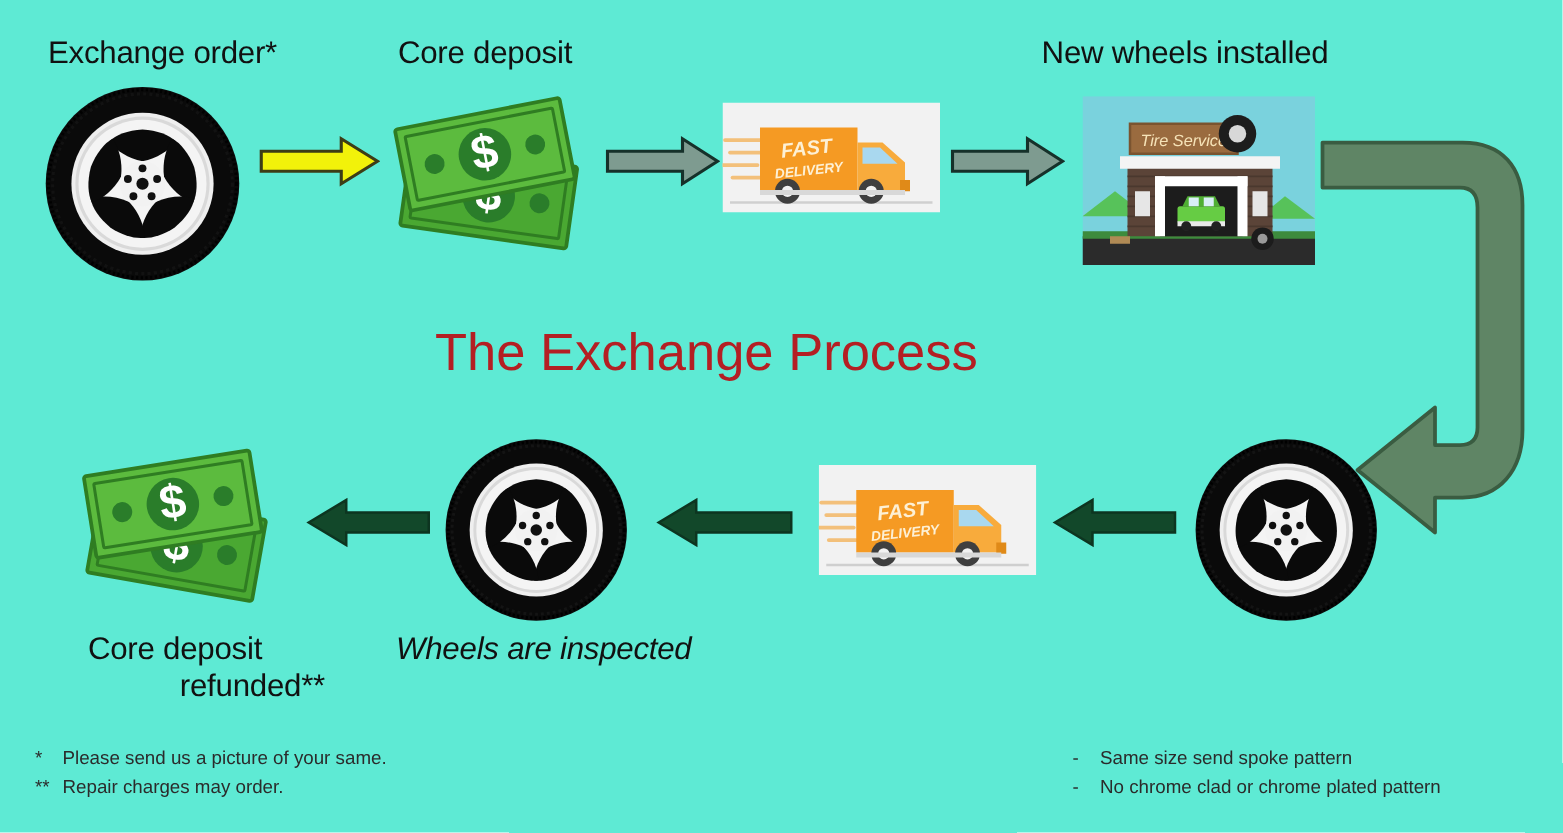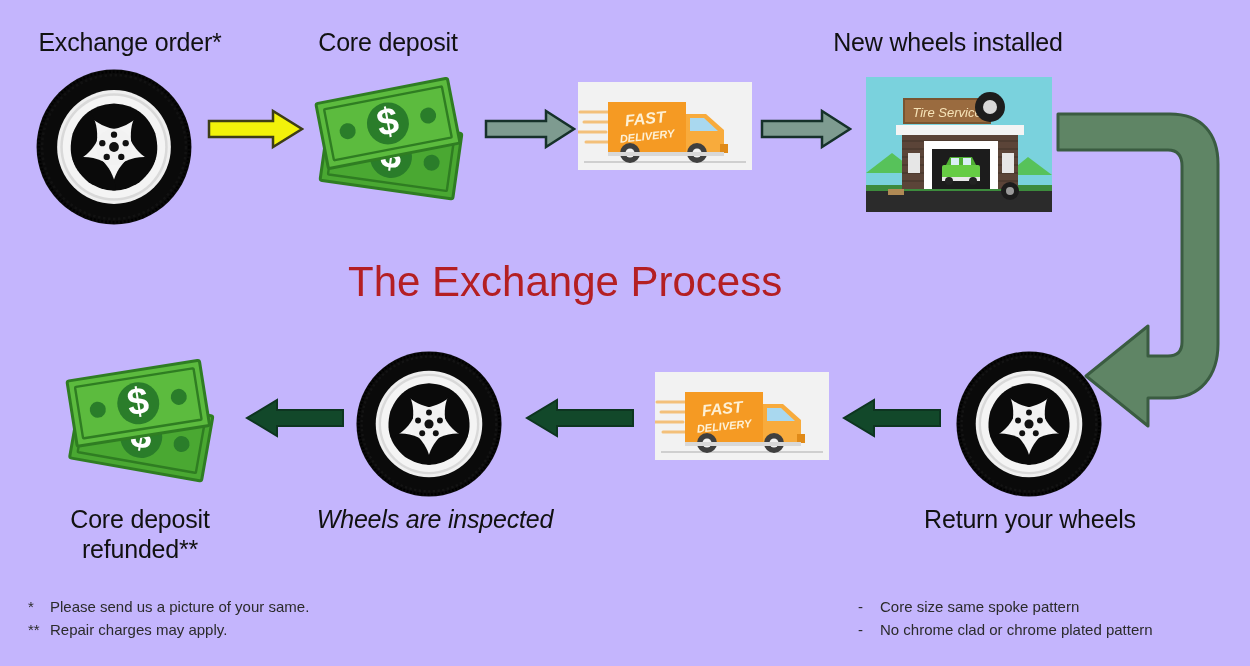--- a/index.html
+++ b/index.html
@@ -10,21 +10,21 @@
   }
   body {
     font-family: "Liberation Sans", sans-serif;
     color: #1a1a1a;
     -webkit-font-smoothing: antialiased;
   }
   #canvas {
     position: relative;
     width: 1250px;
     height: 666px;
-    background: #c4b5fd;
+    background: #5eead4;
     overflow: hidden;
   }
 
   
   .step-label {
     position: absolute;
     font-size: 25px;
     line-height: 1.18;
     color: #111111;
     text-align: center;
@@ -424,41 +424,40 @@
         <circle cx="50" cy="42.2" r="2.0"></circle>
         <circle cx="57.4" cy="47.6" r="2.0"></circle>
         <circle cx="54.6" cy="56.3" r="2.0"></circle>
         <circle cx="45.4" cy="56.3" r="2.0"></circle>
         <circle cx="42.6" cy="47.6" r="2.0"></circle>
       </g>
     </svg>
   </div>
 
   <div class="step-label" style="left:20px; top:505px; width:240px;">Core deposit</div>
-  <div class="step-label" style="left:20px; top:535px; width:240px;">refunded**</div>
+  <div class="step-label" style="left:20px; top:535px; width:240px;text-align:right;">refunded**</div>
 
   <div class="step-label" style="left:305px; top:505px; width:260px;font-style:italic;">Wheels are inspected</div>
 
-  <div class="step-label" style="left:900px; top:505px; width:260px;">Return your wheels</div>
 
   <div class="footnote" style="left:28px; top:595px;">
     <div class="fn-row">
       <span class="fn-mark">*</span>
       <span>Please send us a picture of your same.</span>
     </div>
     <div class="fn-row">
       <span class="fn-mark">**</span>
-      <span>Repair charges may apply.</span>
+      <span>Repair charges may order.</span>
     </div>
   </div>
 
   <div class="footnote" style="left:858px; top:595px;">
     <div class="fn-row">
       <span class="fn-mark">-</span>
-      <span>Core size same spoke pattern</span>
+      <span>Same size send spoke pattern</span>
     </div>
     <div class="fn-row">
       <span class="fn-mark">-</span>
       <span>No chrome clad or chrome plated pattern</span>
     </div>
   </div>
 
 </div>
 
 </body></html>

